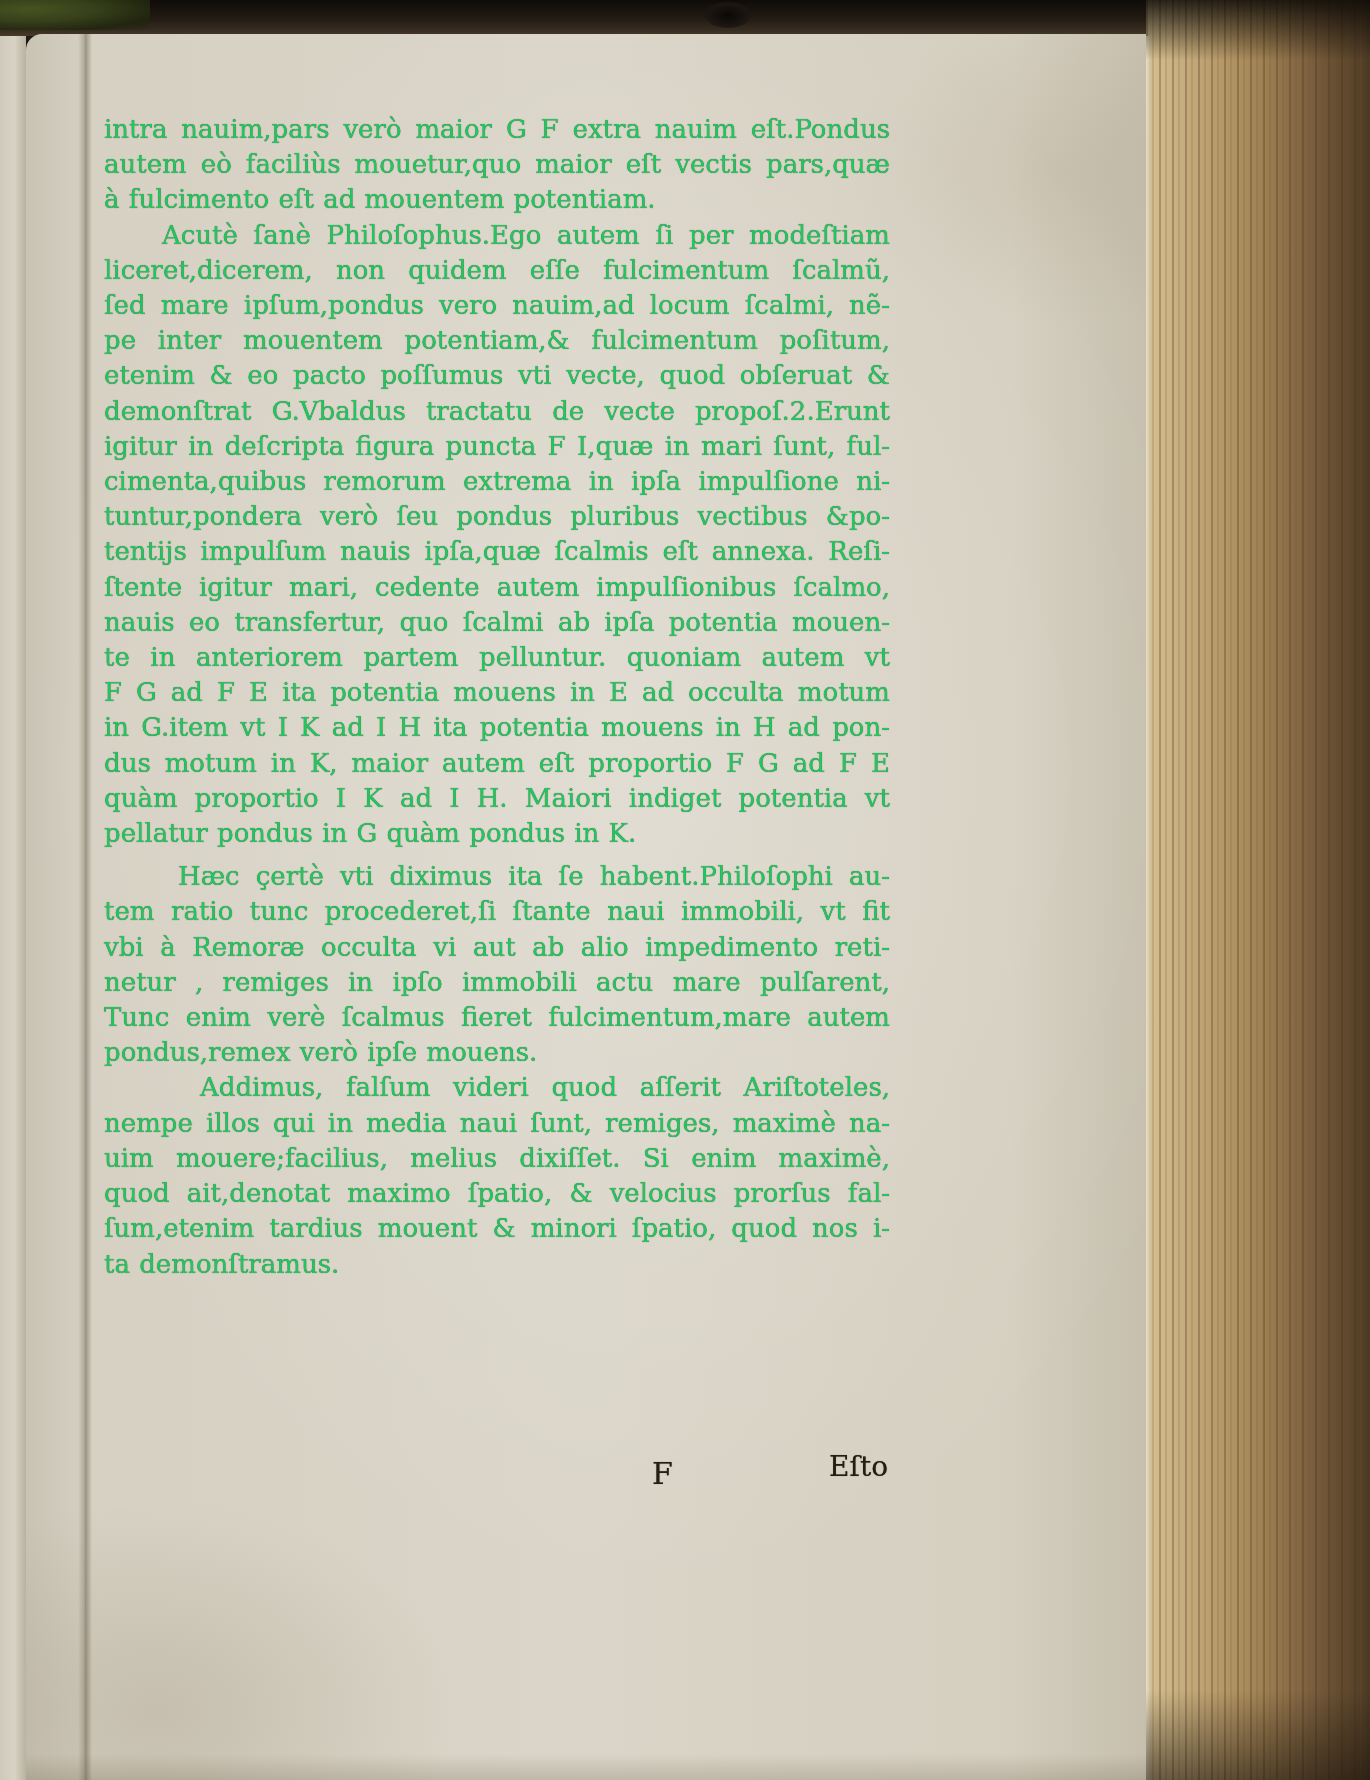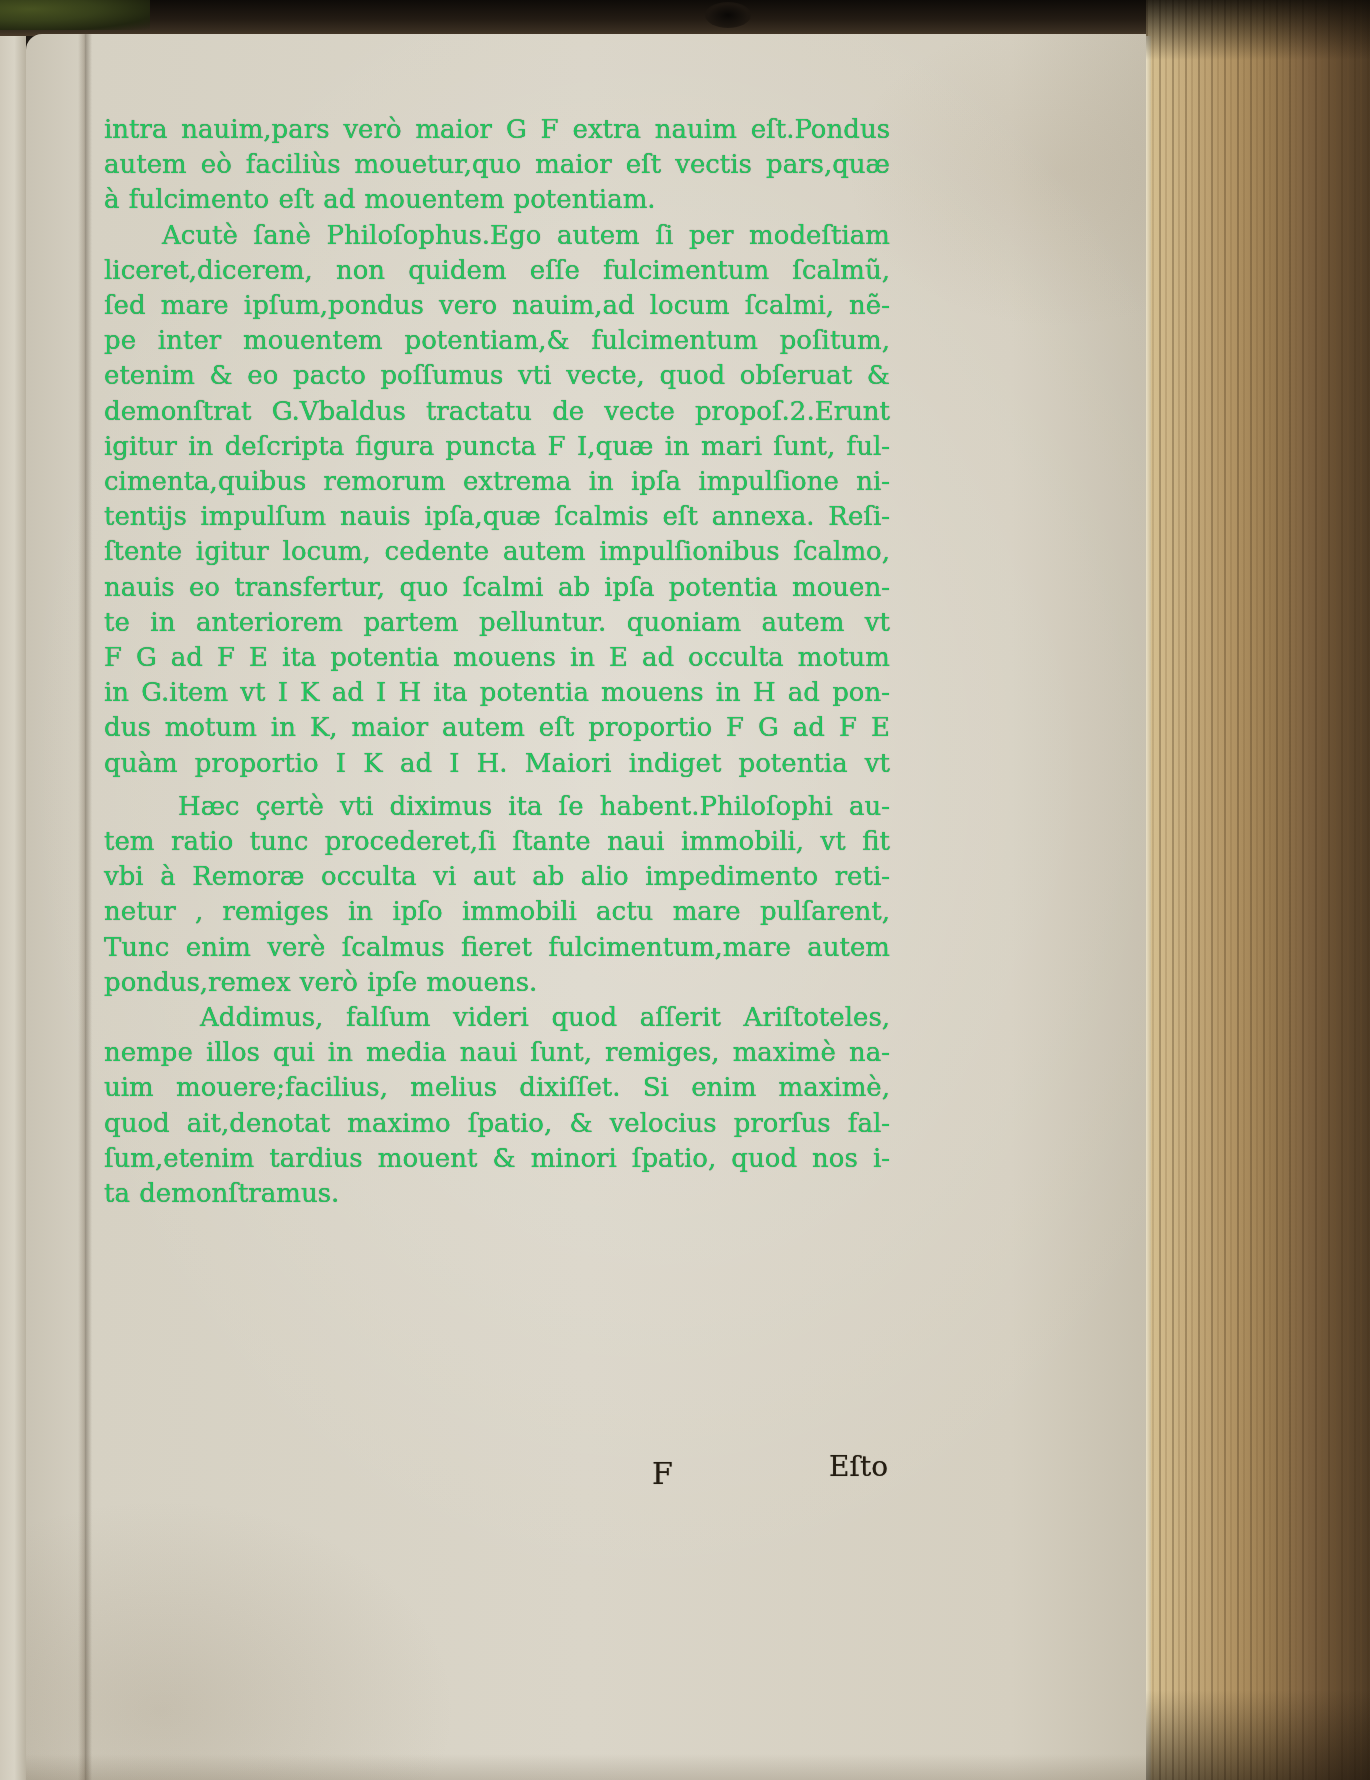--- a/index.html
+++ b/index.html
@@ -126,28 +126,30 @@
       <div class="line">autem eò faciliùs mouetur,quo maior eſt vectis pars,quæ</div>
       <div class="line end">à fulcimento eſt ad mouentem potentiam.</div>
       <div class="line" style="text-indent: 58px;">Acutè ſanè Philoſophus.Ego autem ſi per modeſtiam</div>
       <div class="line">liceret,dicerem, non quidem eſſe fulcimentum ſcalmũ,</div>
       <div class="line">ſed mare ipſum,pondus vero nauim,ad locum ſcalmi, nẽ-</div>
       <div class="line">pe inter mouentem potentiam,&amp; fulcimentum poſitum,</div>
       <div class="line">etenim &amp; eo pacto poſſumus vti vecte, quod obſeruat &amp;</div>
       <div class="line">demonſtrat G.Vbaldus tractatu de vecte propoſ.2.Erunt</div>
       <div class="line">igitur in deſcripta figura puncta F I,quæ in mari ſunt, ful-</div>
       <div class="line">cimenta,quibus remorum extrema in ipſa impulſione ni-</div>
+      <div class="line">tuntur,pondera verò ſeu pondus pluribus vectibus &amp;po-</div>
       <div class="line">tentijs impulſum nauis ipſa,quæ ſcalmis eſt annexa. Reſi-</div>
-      <div class="line">ſtente igitur locum, cedente autem impulſionibus ſcalmo,</div>
+      <div class="line">ſtente igitur mari, cedente autem impulſionibus ſcalmo,</div>
       <div class="line">nauis eo transfertur, quo ſcalmi ab ipſa potentia mouen-</div>
       <div class="line">te in anteriorem partem pelluntur.  quoniam autem vt</div>
       <div class="line">F G ad F E ita potentia mouens in E ad occulta motum</div>
       <div class="line">in G.item vt I K ad I H ita potentia mouens in H ad pon-</div>
       <div class="line">dus motum in K, maior autem eſt proportio F G ad F E</div>
       <div class="line">quàm proportio I K ad I H.   Maiori indiget potentia vt</div>
+      <div class="line end">pellatur pondus in G quàm pondus in K.</div>
       <div class="line" style="text-indent: 74px; margin-top: 8px;">Hæc çertè vti diximus ita ſe habent.Philoſophi au-</div>
       <div class="line">tem ratio tunc procederet,ſi ſtante naui immobili, vt fit</div>
       <div class="line">vbi à Remoræ occulta vi aut ab alio impedimento reti-</div>
       <div class="line">netur , remiges in ipſo immobili actu mare pulſarent,</div>
       <div class="line">Tunc enim verè ſcalmus fieret fulcimentum,mare autem</div>
       <div class="line end">pondus,remex verò ipſe mouens.</div>
       <div class="line" style="text-indent: 96px;">Addimus, falſum videri quod aſſerit Ariſtoteles,</div>
       <div class="line">nempe illos qui in media naui ſunt, remiges, maximè na-</div>
       <div class="line">uim mouere;facilius, melius dixiſſet.   Si enim maximè,</div>
       <div class="line">quod ait,denotat maximo ſpatio, &amp; velocius prorſus fal-</div>

